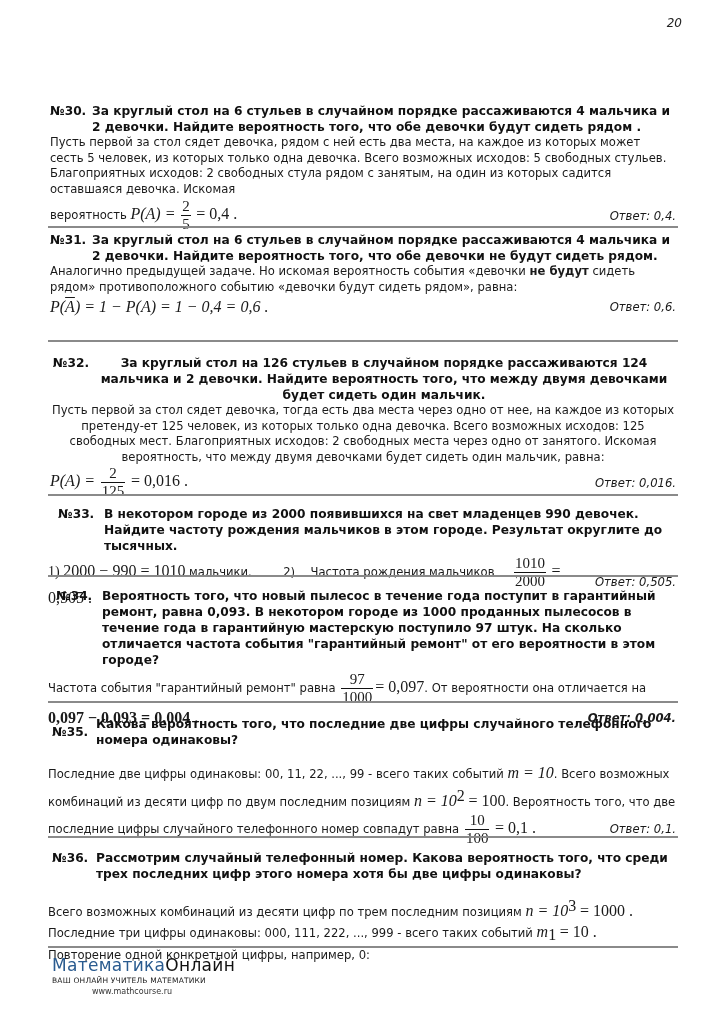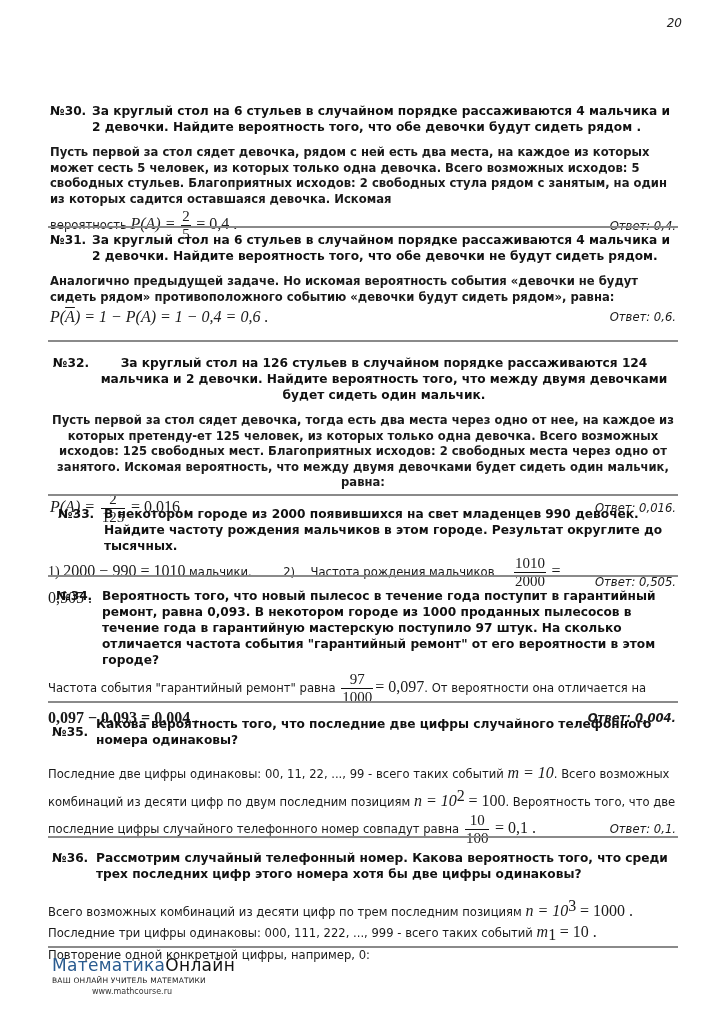--- a/index.html
+++ b/index.html
@@ -3,21 +3,21 @@
   <meta charset="utf-8">
   <style>
     html, body { margin: 0; padding: 0; background: #ffffff; }
     body { width: 724px; height: 1024px; position: relative; overflow: hidden;
            font-family: "DejaVu Sans", sans-serif; color: #1a1a1a; font-size: 11.6px; }
     .page-num { position: absolute; top: 16px; right: 42px; font-style: italic; font-size: 12px; color: #222; }
     .problem { position: absolute; left: 50px; width: 626px; }
     .q { display: flex; font-weight: bold; font-size: 12.2px; line-height: 16px; color: #111; }
     .q .num { width: 42px; flex: none; }
     .q .qt { flex: 1; }
-    .sol { margin-top: 10px; line-height: 15.5px; font-weight: bold; }
+    .sol { margin-top: 0; line-height: 15.5px; }
     .row { display: flex; align-items: center; justify-content: space-between; }
     .ans { font-style: italic; white-space: nowrap; }
     .m { font-family: "Liberation Serif", serif; font-size: 16px; }
     .mi { font-family: "Liberation Serif", serif; font-style: italic; font-size: 16px; }
     .frac { display: inline-flex; flex-direction: column; align-items: center; vertical-align: middle;
             font-family: "Liberation Serif", serif; font-size: 15px; line-height: 15px; margin: 0 2px; }
     .frac .n { padding: 0 1px; }
     .frac .bar { height: 1px; background: #111; align-self: stretch; margin: 1px 0; }
     .over { text-decoration: overline; }
     .divider { position: absolute; left: 48px; width: 630px; height: 2px; background: #8a8a8a; }

